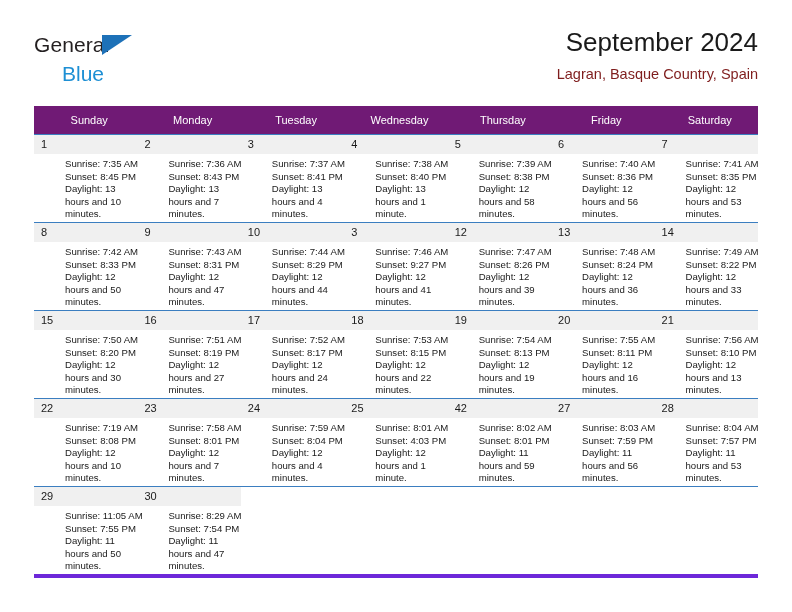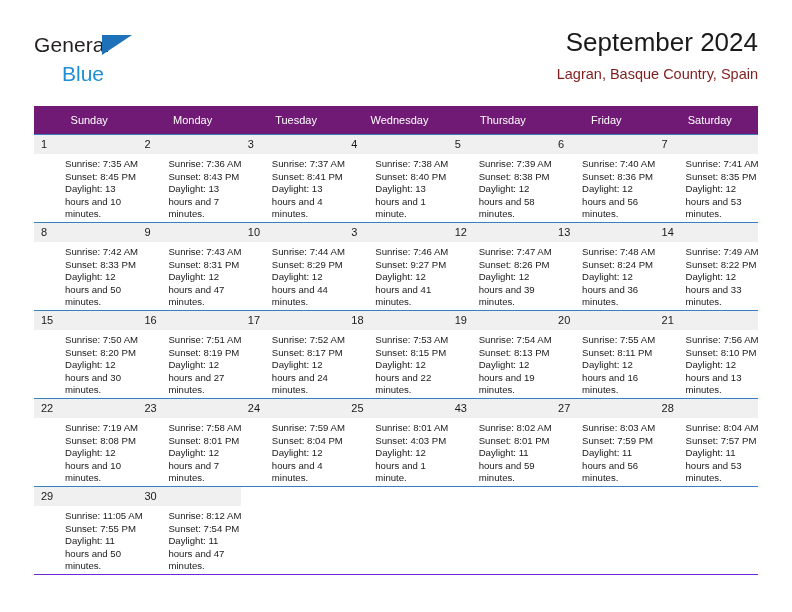--- a/index.html
+++ b/index.html
@@ -133,21 +133,21 @@
     color: #1a1a1a;
     margin-left: 24px;
   }
   .details div {
     white-space: nowrap;
   }
   .details .daylight {
     white-space: normal;
   }
   .calendar tr.week-row:last-child td {
-    border-bottom: 1px solid #6d28d9;
+    border-bottom: 4px solid #6d28d9;
   }
 </style>
 </head>
 <body>
 
 <div class="page">
 
   <div class="header">
 
     <div class="logo">
@@ -381,21 +381,21 @@
         </td>
         <td>
           <div class="daynum">25</div>
           <div class="details">
             <div>Sunrise: 8:01 AM</div>
             <div>Sunset: 4:03 PM</div>
             <div class="daylight">Daylight: 12 hours and 1 minute.</div>
           </div>
         </td>
         <td>
-          <div class="daynum">43</div>
+          <div class="daynum">42</div>
           <div class="details">
             <div>Sunrise: 8:02 AM</div>
             <div>Sunset: 8:01 PM</div>
             <div class="daylight">Daylight: 11 hours and 59 minutes.</div>
           </div>
         </td>
         <td>
           <div class="daynum">27</div>
           <div class="details">
             <div>Sunrise: 8:03 AM</div>
@@ -418,21 +418,21 @@
           <div class="daynum">29</div>
           <div class="details">
             <div>Sunrise: 11:05 AM</div>
             <div>Sunset: 7:55 PM</div>
             <div class="daylight">Daylight: 11 hours and 50 minutes.</div>
           </div>
         </td>
         <td>
           <div class="daynum">30</div>
           <div class="details">
-            <div>Sunrise: 8:12 AM</div>
+            <div>Sunrise: 8:29 AM</div>
             <div>Sunset: 7:54 PM</div>
             <div class="daylight">Daylight: 11 hours and 47 minutes.</div>
           </div>
         </td>
         <td>
           <div class="daynum empty"></div>
         </td>
         <td>
           <div class="daynum empty"></div>
         </td>

